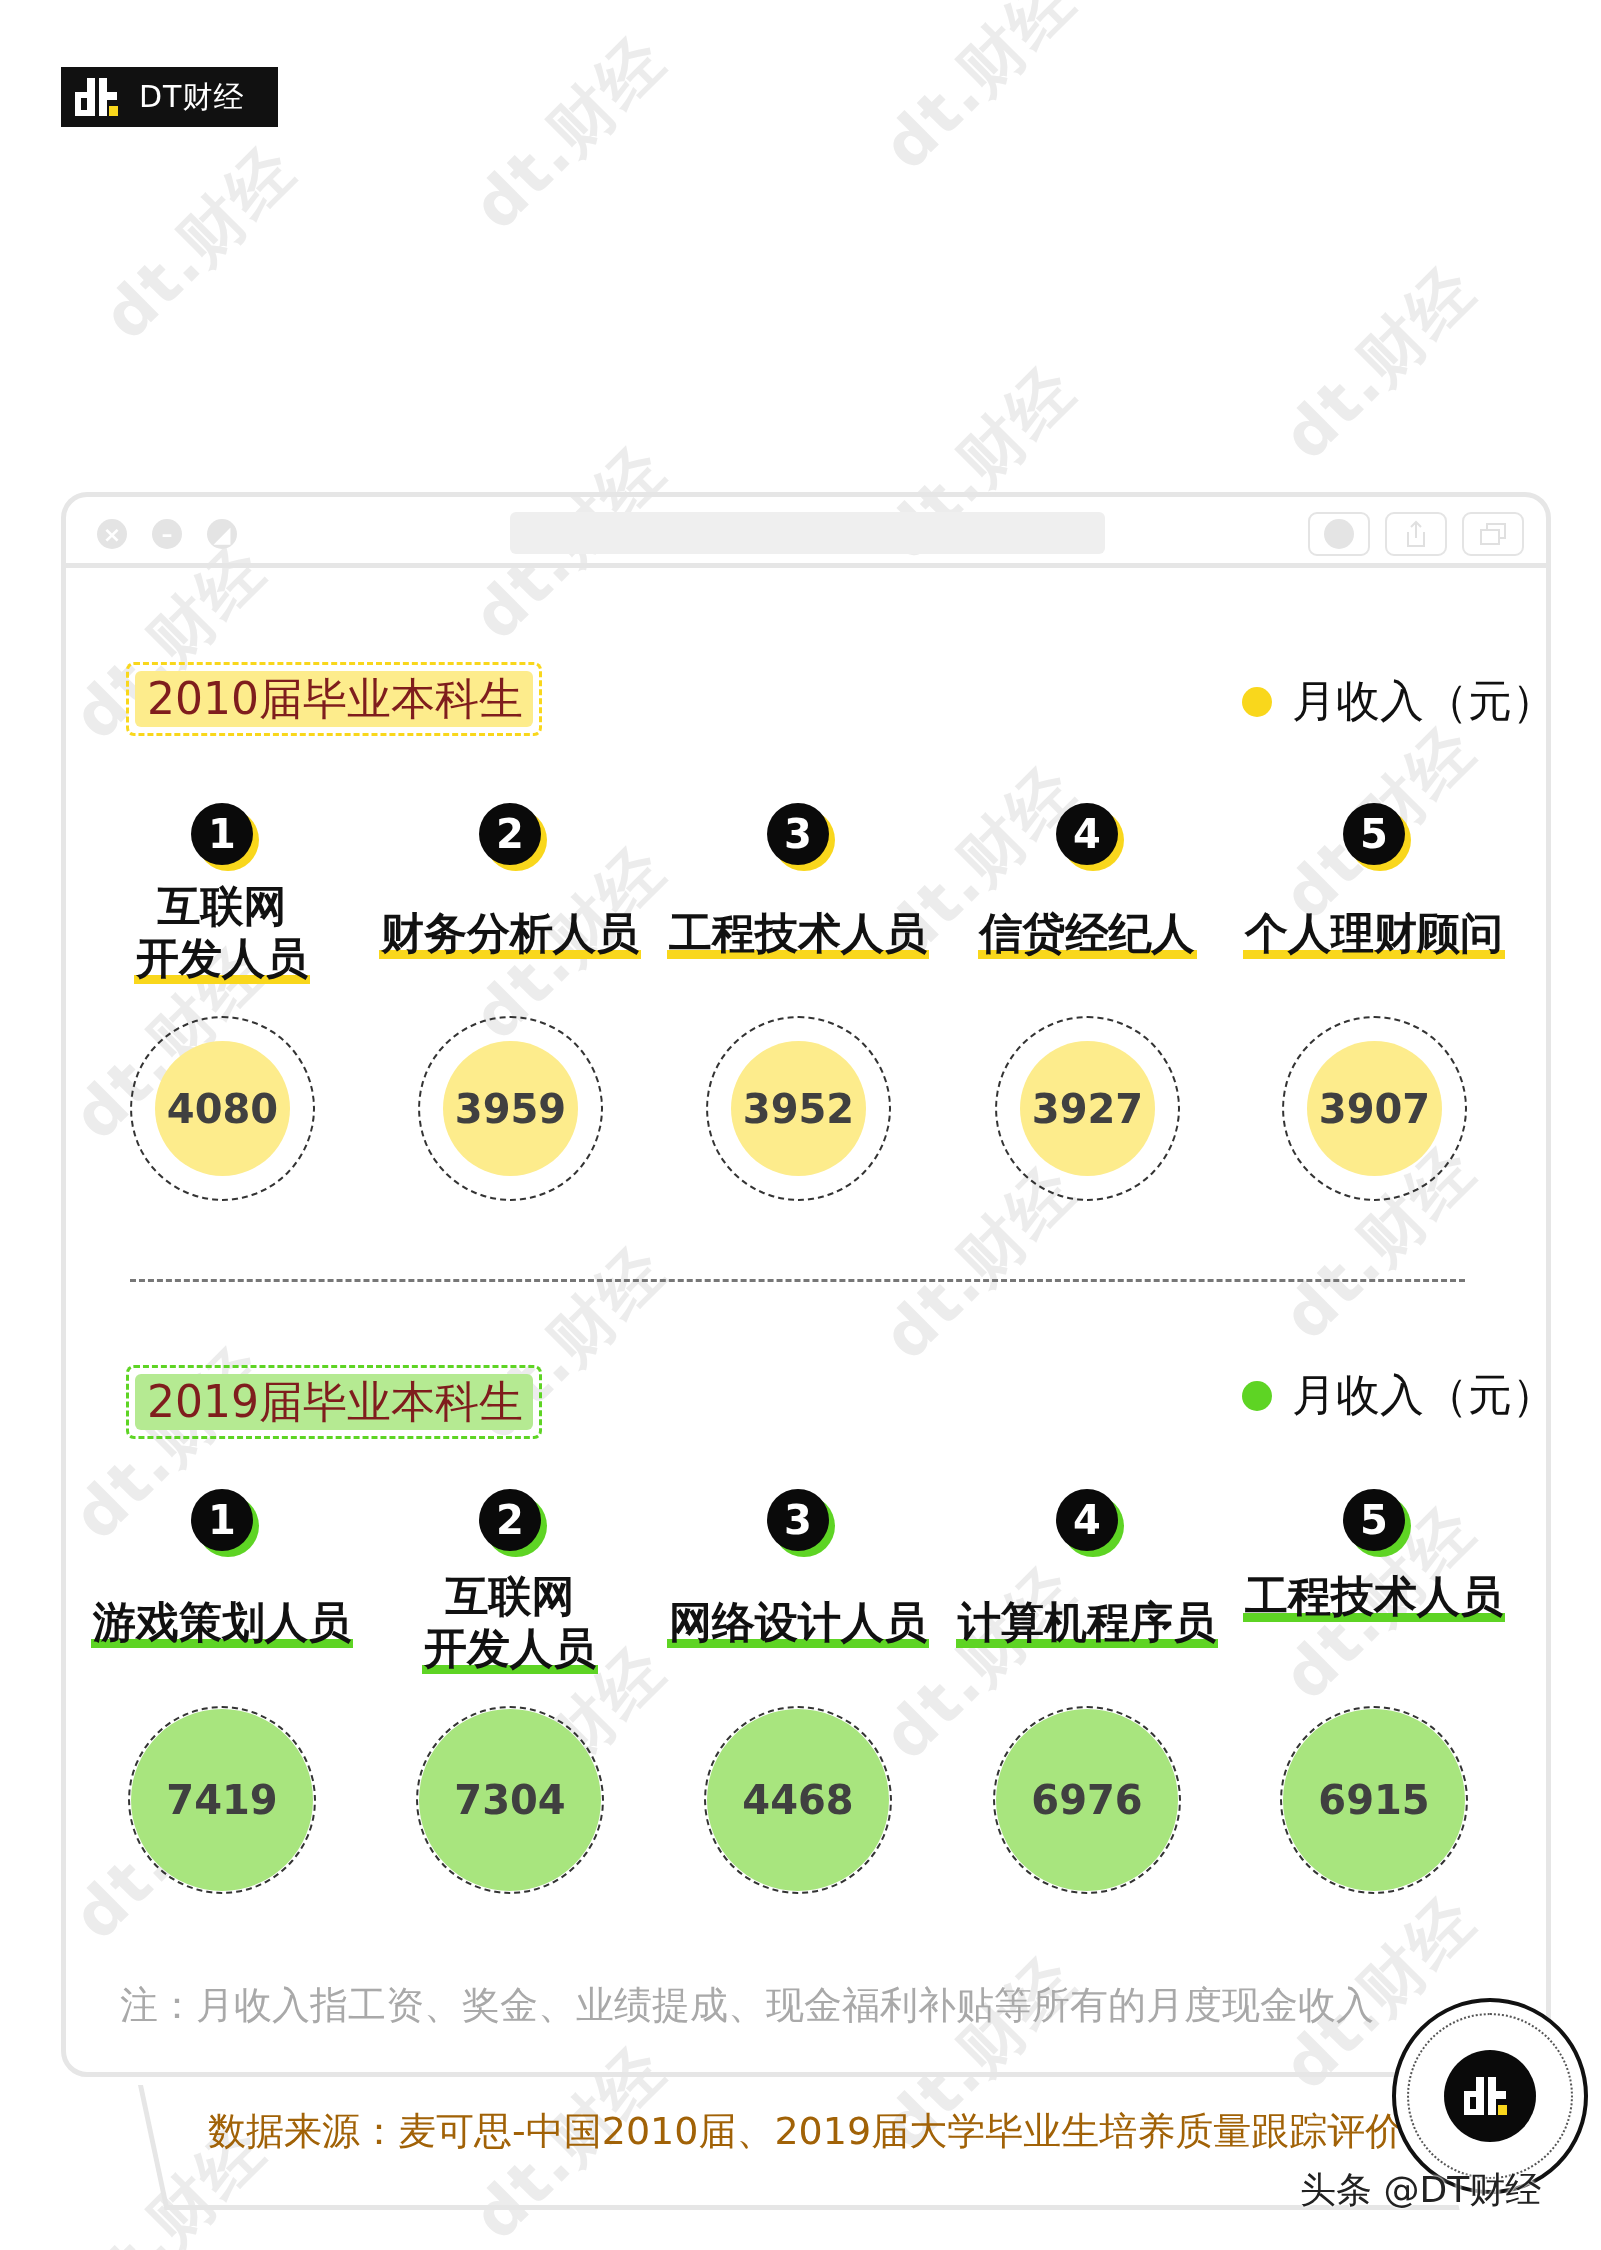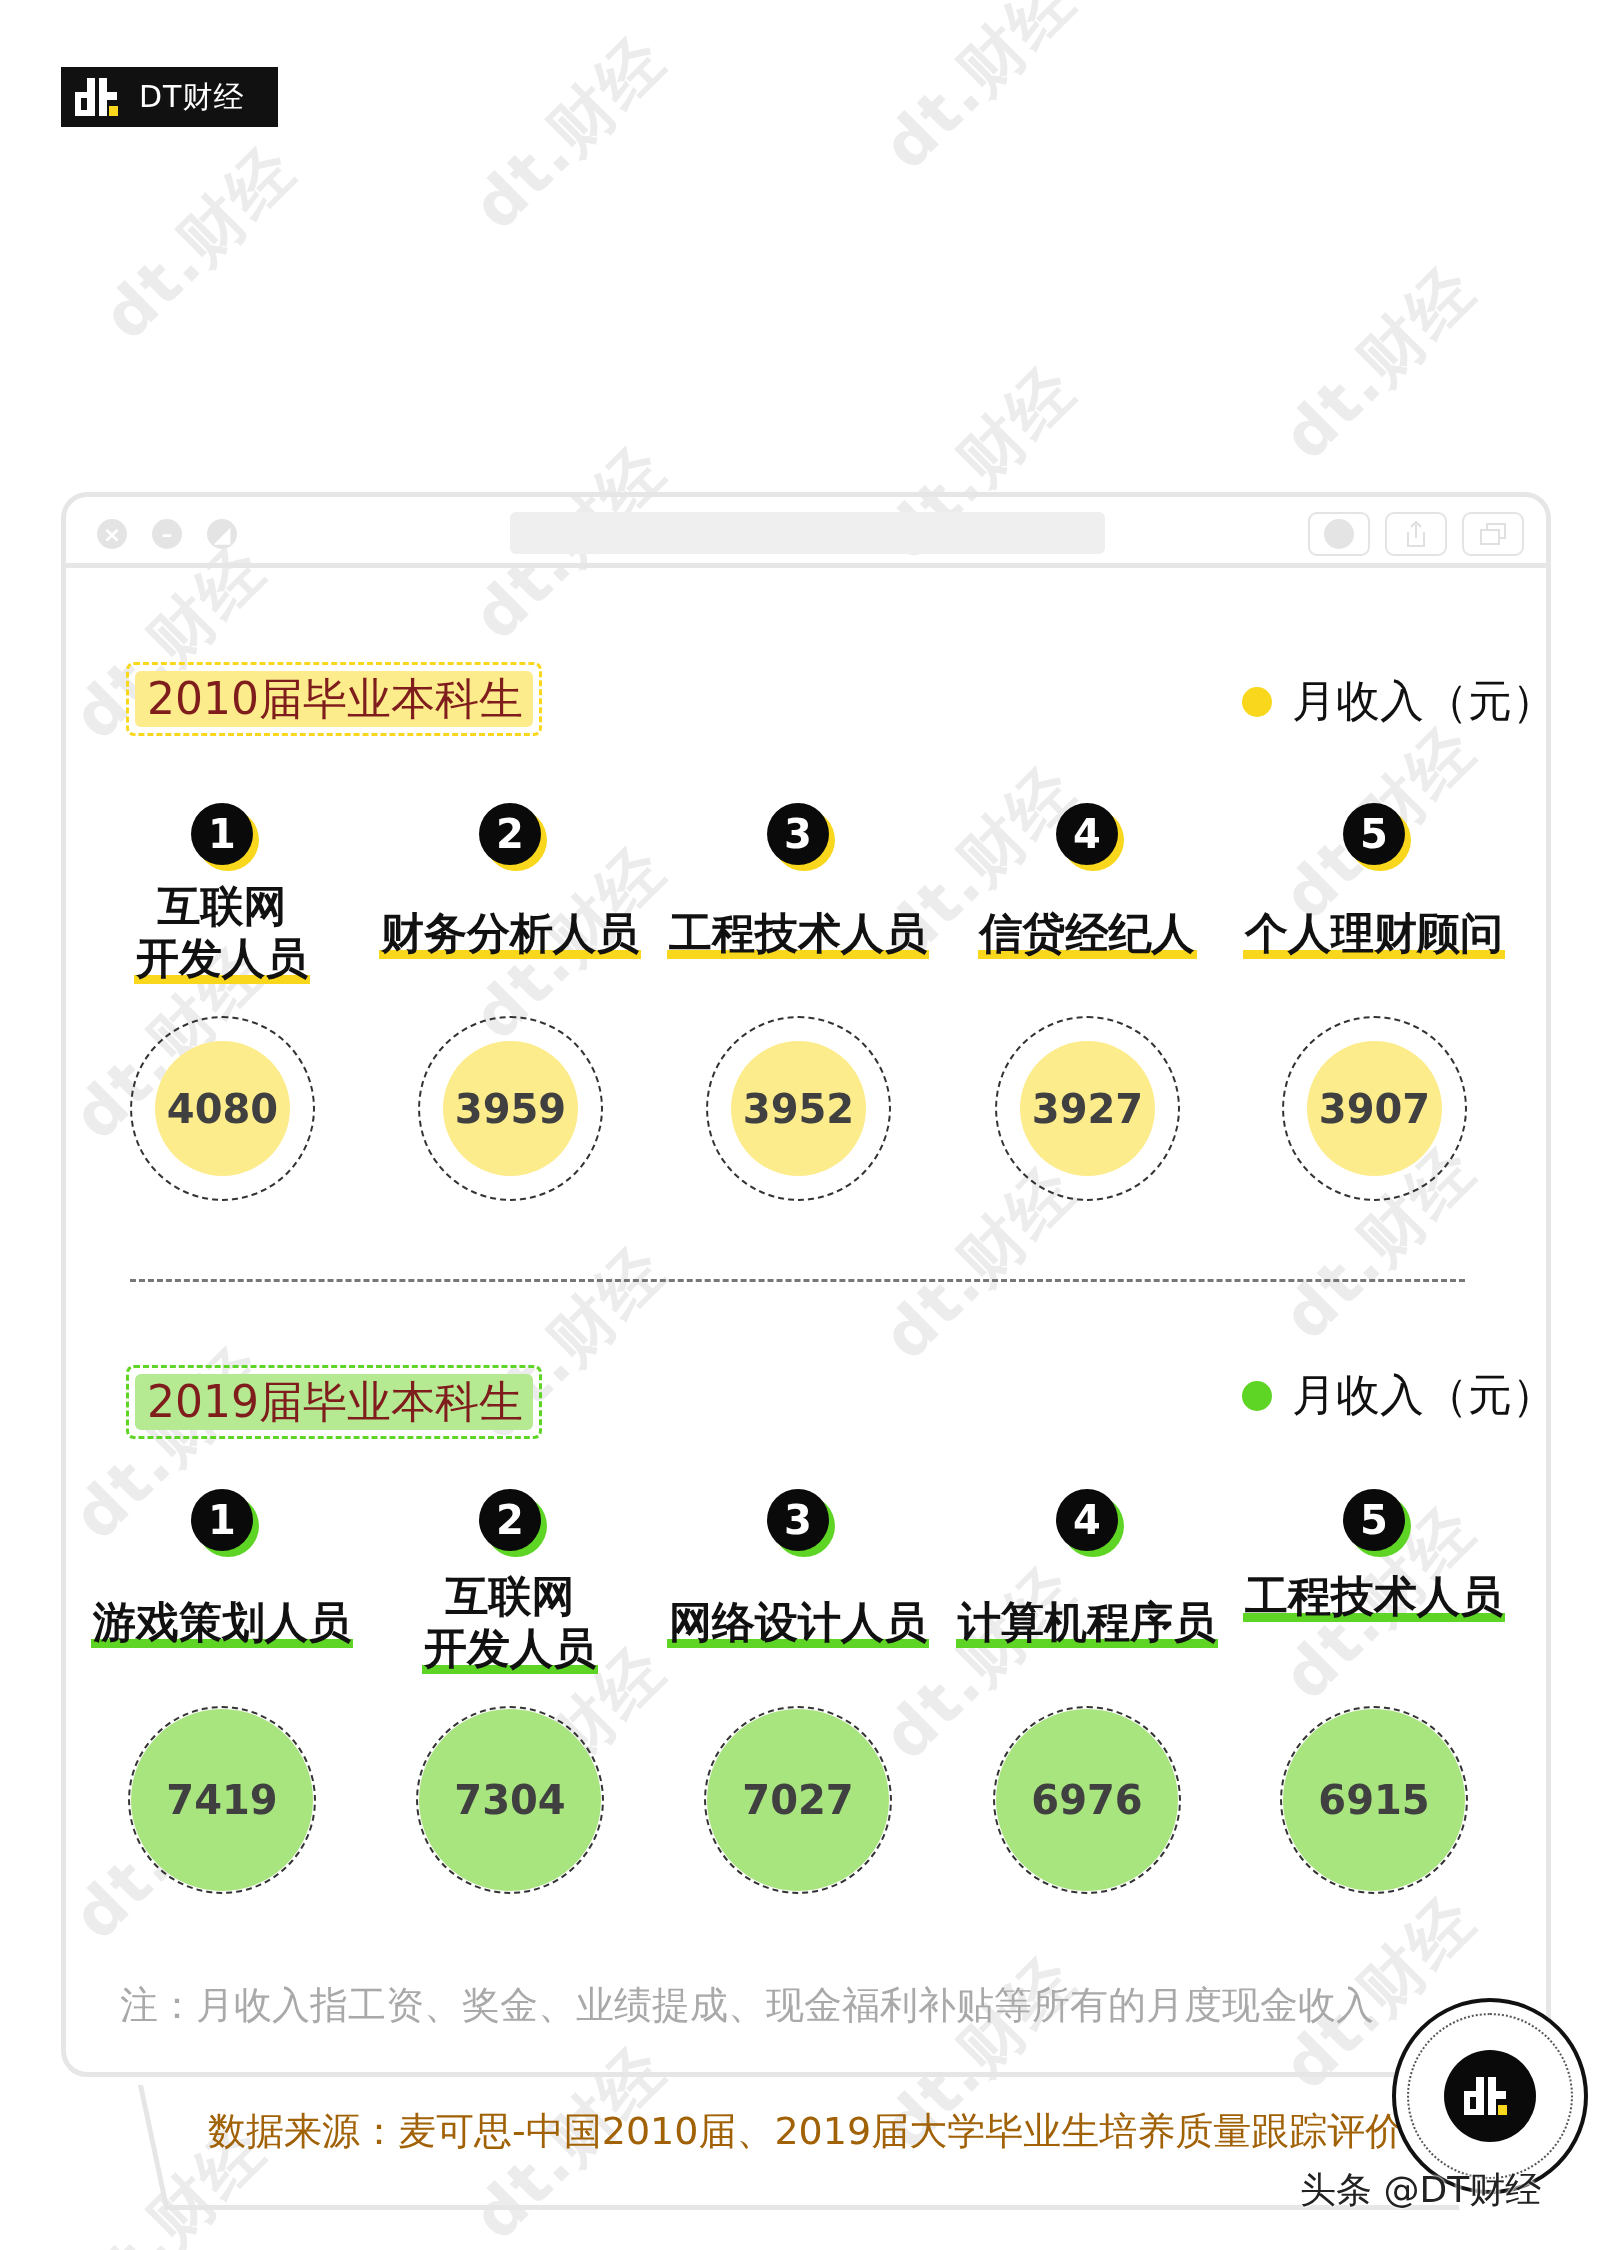--- a/index.html
+++ b/index.html
@@ -194,21 +194,21 @@
   </div>
   <div class="abs ring" style="left:416px;top:1706px;width:188px;height:188px;"></div>
   <div class="abs bubble" style="left:419px;top:1709px;width:182px;height:182px;background:#a8e57e;">7304</div>
 
   <div class="abs badge-shadow" style="left:773px;top:1495px;background:#5ed424;"></div>
   <div class="abs badge" style="left:767px;top:1489px;">3</div>
   <div class="abs job" style="left:653px;top:1596px;width:290px;">
     <span style="box-shadow:inset 0 -9px 0 #5ed424;">网络设计人员</span>
   </div>
   <div class="abs ring" style="left:704px;top:1706px;width:188px;height:188px;"></div>
-  <div class="abs bubble" style="left:707px;top:1709px;width:182px;height:182px;background:#a8e57e;">7027</div>
+  <div class="abs bubble" style="left:707px;top:1709px;width:182px;height:182px;background:#a8e57e;">4468</div>
 
   <div class="abs badge-shadow" style="left:1062px;top:1495px;background:#5ed424;"></div>
   <div class="abs badge" style="left:1056px;top:1489px;">4</div>
   <div class="abs job" style="left:942px;top:1596px;width:290px;">
     <span style="box-shadow:inset 0 -9px 0 #5ed424;">计算机程序员</span>
   </div>
   <div class="abs ring" style="left:993px;top:1706px;width:188px;height:188px;"></div>
   <div class="abs bubble" style="left:996px;top:1709px;width:182px;height:182px;background:#a8e57e;">6976</div>
 
   <div class="abs badge-shadow" style="left:1349px;top:1495px;background:#5ed424;"></div>

